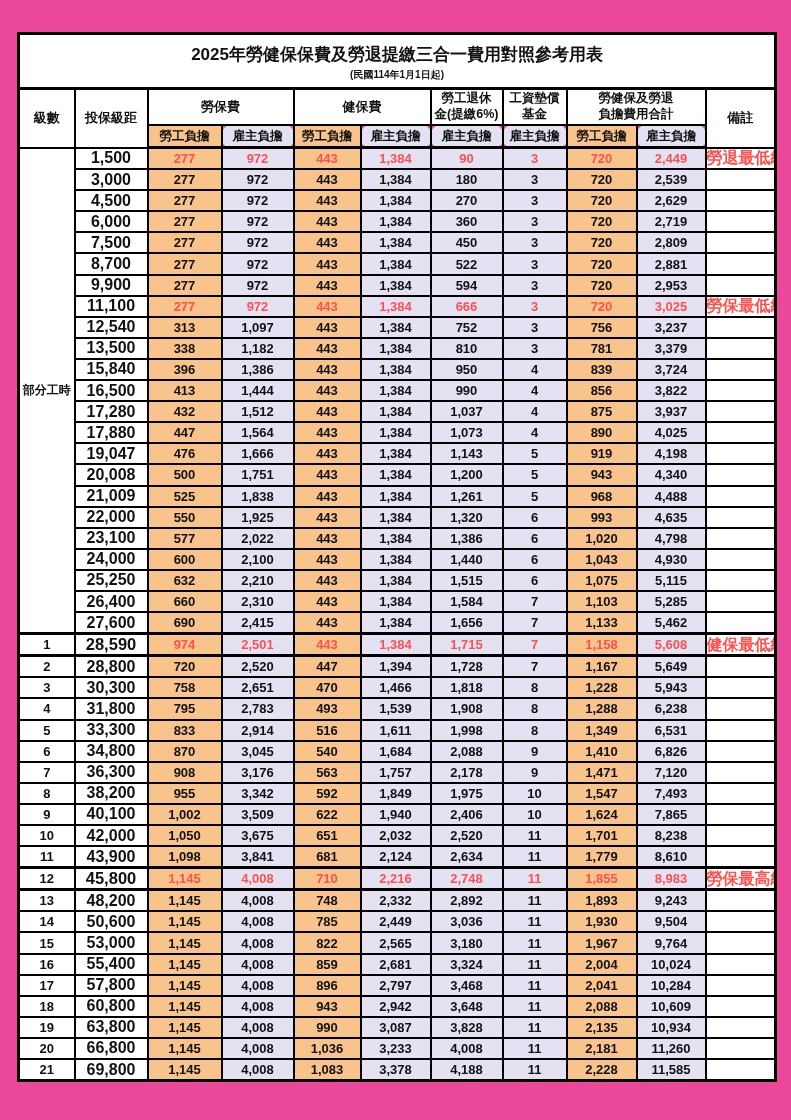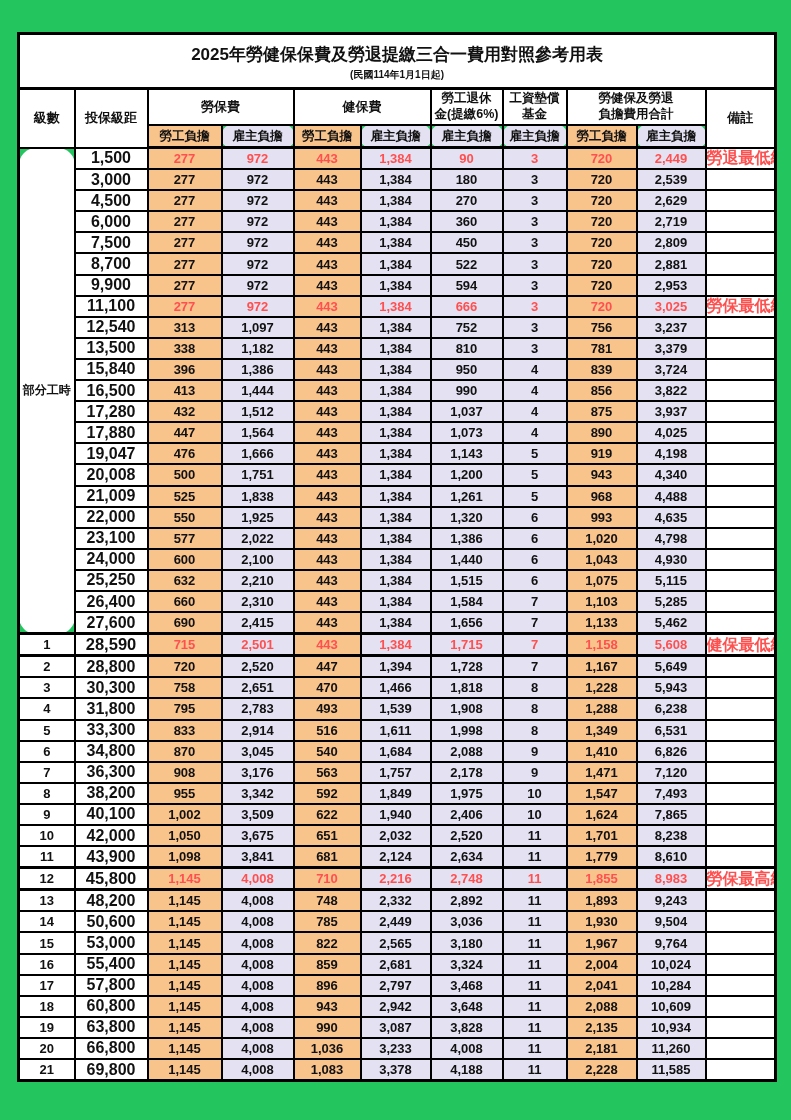--- a/index.html
+++ b/index.html
@@ -1,17 +1,17 @@
 <!DOCTYPE html>
 <html style="--emp-bg: #F9C38C; --er-bg: #E4E1F2; --red: #FF5050;"><head>
 <meta charset="utf-8">
 <style>
   html,body{margin:0;padding:0;background:#fff;}
   .page{
-    width:791px;height:1120px;background:#22c55e;overflow:hidden;
+    width:791px;height:1120px;background:#ec4899;overflow:hidden;
     font-family:"Liberation Sans","DejaVu Sans",sans-serif;
     color:#111;position:relative;box-sizing:border-box;
     padding:32px 16px 0 17px;
   }
   table.ref-table{
     border-collapse:collapse;table-layout:fixed;width:757px;
   }
   table.ref-table th,table.ref-table td{
     border:2px solid #000;padding:0;text-align:center;vertical-align:middle;
     overflow:hidden;white-space:nowrap;
@@ -24,21 +24,21 @@
   .title-line1{font-size:17px;font-weight:bold;line-height:1.55;}
   .title-line2{font-size:10px;font-weight:bold;line-height:1.1;}
   tr.group-row th{height:34px;font-size:13px;font-weight:bold;background:#fff;line-height:1.25;}
   tr.sub-row th{height:20px;font-size:12.5px;font-weight:bold;}
   tr.group-row th.two-line{font-size:12.5px;text-align:center;}
   tr.sub-row th{border-bottom:3px solid #000;}
   th.emp-bg{background:var(--emp-bg);}
   th.er-bg{background:var(--er-bg);border-radius:9px;}
   tbody td{height:19.1px;font-size:13px;font-weight:bold;line-height:1;}
   td.level-cell{background:#fff;font-size:13px;}
-  td.part-time{font-size:12px;font-weight:600;letter-spacing:0;border-radius:17px;}
+  td.part-time{font-size:12px;font-weight:600;letter-spacing:0;}
   td.bracket-cell{background:#fff;font-size:16px;}
   td.v-emp{background:var(--emp-bg);}
   td.v-er{background:var(--er-bg);}
   td.remark-cell{background:#fff;font-size:16px;font-weight:bold;color:var(--red);padding:0 1px;}
   tr.red-vals td.v-emp,tr.red-vals td.v-er{color:var(--red);}
   tr.milestone td{border-top:3px solid #000;border-bottom:3px solid #000;}
   tr.milestone td.bracket-cell{font-size:16.5px;}
 </style>
 </head>
 <body>
@@ -369,21 +369,21 @@
           <td class="v-er">1,384</td>
           <td class="v-er">1,656</td>
           <td class="v-er">7</td>
           <td class="v-emp">1,133</td>
           <td class="v-er">5,462</td>
           <td class="remark-cell"></td>
         </tr>
         <tr class="red-vals milestone">
           <td class="level-cell">1</td>
           <td class="bracket-cell">28,590</td>
-          <td class="v-emp">715</td>
+          <td class="v-emp">974</td>
           <td class="v-er">2,501</td>
           <td class="v-emp">443</td>
           <td class="v-er">1,384</td>
           <td class="v-er">1,715</td>
           <td class="v-er">7</td>
           <td class="v-emp">1,158</td>
           <td class="v-er">5,608</td>
           <td class="remark-cell">健保最低級距</td>
         </tr>
         <tr>

